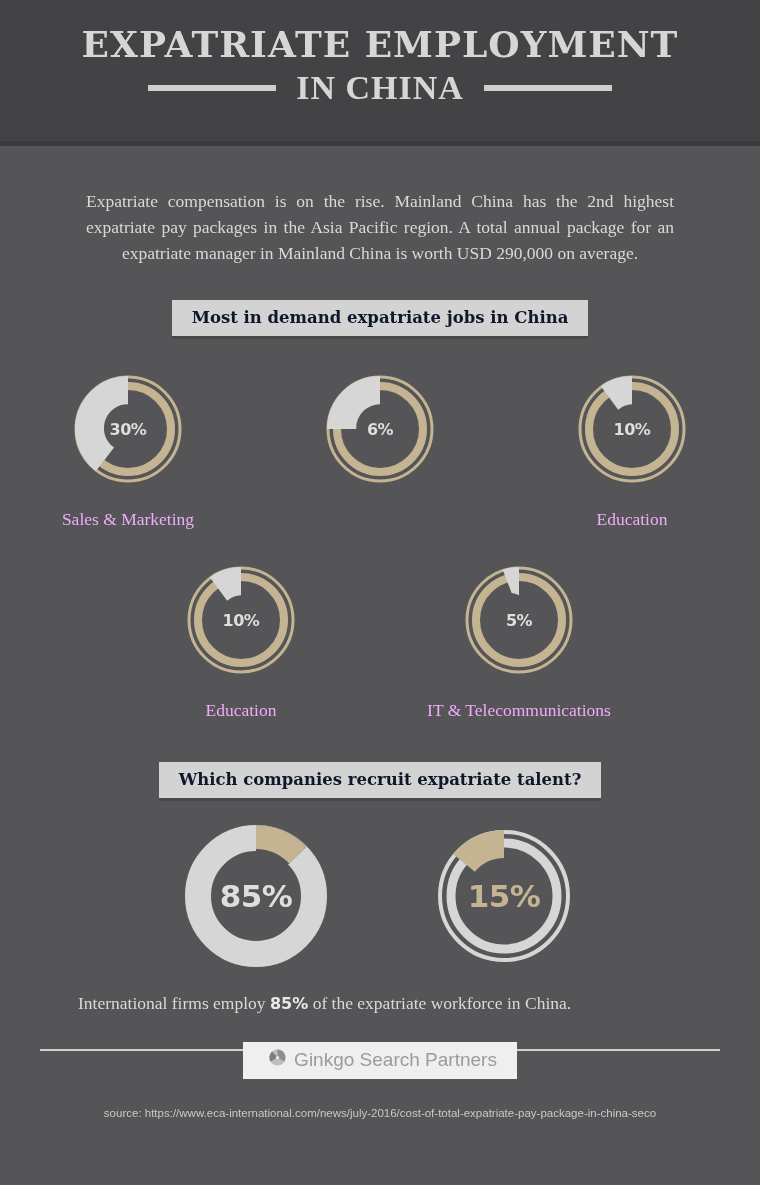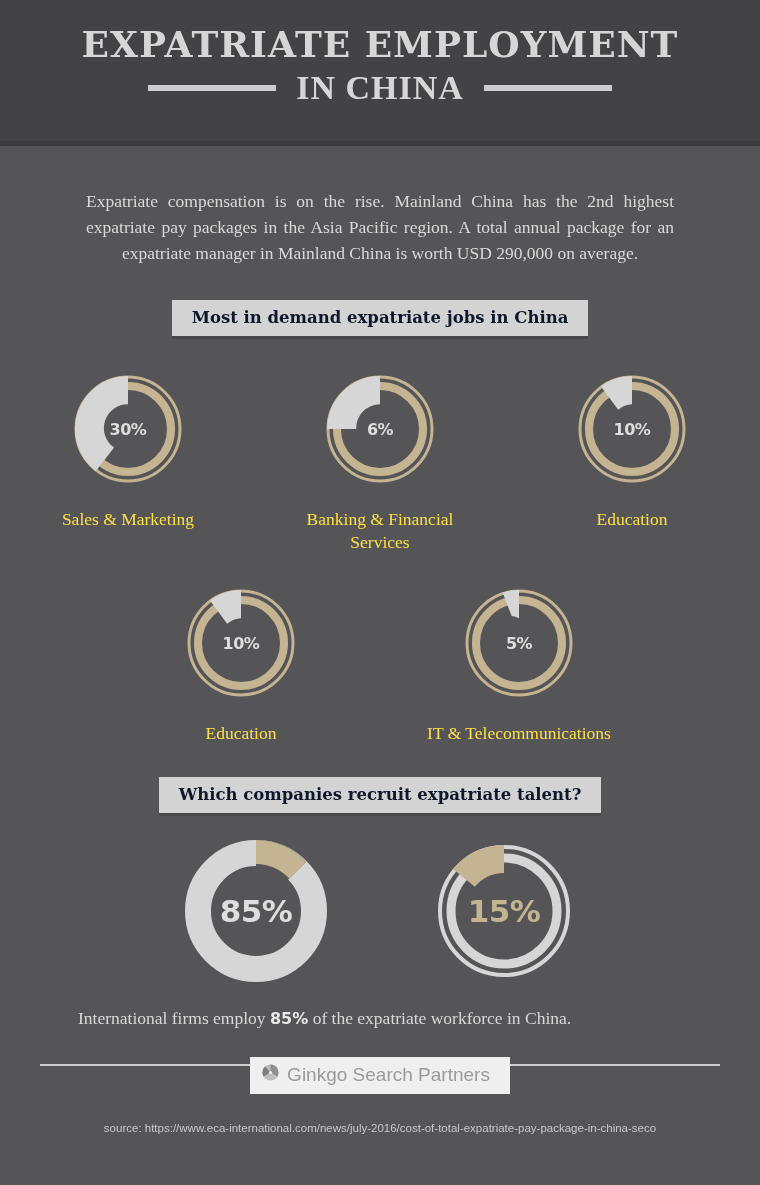--- a/index.html
+++ b/index.html
@@ -79,21 +79,21 @@
     background: #d3d3d3;
     color: #0f172a;
     font-family: "DejaVu Serif", "Liberation Serif", serif;
     font-weight: bold;
     font-size: 16.5px;
     padding: 8px 20px 9px 20px;
     box-shadow: 0 3px 0 rgba(0,0,0,0.13);
     white-space: nowrap;
   }
   #banner-jobs-wrap { margin-top: 34px; }
-  #banner-companies-wrap { margin-top: 32px; }
+  #banner-companies-wrap { margin-top: 40px; }
 
   
   .donut-row {
     display: flex;
     justify-content: center;
     align-items: flex-start;
   }
   #donut-row-1 { margin-top: 28px; gap: 42px; }
   #donut-row-2 { margin-top: 24px; gap: 68px; }
   #donut-row-3 { margin-top: 18px; gap: 30px; }
@@ -127,21 +127,21 @@
     color: #dedede;
     letter-spacing: -0.5px;
   }
   .donut-value.big { font-size: 31px; }
   .donut-value.tan { color: #c4b492; }
 
   .donut-label {
     margin-top: 14px;
     font-size: 17.5px;
     line-height: 23px;
-    color: #fde047;
+    color: #f0abfc;
   }
 
   
   .bottom-text {
     width: 604px;
     margin: 10px auto 0 auto;
     font-size: 17.5px;
     line-height: 34px;
     color: #d9d9d9;
   }
@@ -170,21 +170,21 @@
   .footer-logo-wrap {
     display: flex;
     justify-content: center;
     margin-top: -9px;
   }
   .footer-logo {
     background: #efefef;
     display: flex;
     align-items: center;
     gap: 8px;
-    padding: 7px 20px 8px 12px;
+    padding: 7px 20px 8px 26px;
     color: #9b9b9b;
     font-family: "Liberation Sans", "DejaVu Sans", sans-serif;
     font-size: 19px;
     white-space: nowrap;
   }
   .globe-icon { display: block; }
   .source {
     text-align: center;
     margin-top: 28px;
     font-family: "Liberation Sans", "DejaVu Sans", sans-serif;
@@ -229,21 +229,20 @@
   <div class="donut-cell">
     <div class="donut">
       <svg width="130" height="130" viewBox="0 0 130 130" aria-hidden="true">
         <circle cx="65" cy="65" r="43" fill="none" stroke="#c4b492" stroke-width="8"></circle>
         <circle cx="65" cy="65" r="52" fill="none" stroke="#c4b492" stroke-width="3"></circle>
         <path d="M 65 65 L 65 13 A 52 52 0 0 0 13 65 Z" fill="#555456"></path>
         <path d="M 65 12 A 53 53 0 0 0 12 65 L 41.2 65 A 23.8 23.8 0 0 1 65 40.3 Z" fill="#d6d6d6"></path>
       </svg>
       <div class="donut-value">6%</div>
     </div>
-    <div class="donut-label">Banking &amp; Financial Services</div>
   </div>
 
   <div class="donut-cell">
     <div class="donut">
       <svg width="130" height="130" viewBox="0 0 130 130" aria-hidden="true">
         <circle cx="65" cy="65" r="43" fill="none" stroke="#c4b492" stroke-width="8"></circle>
         <circle cx="65" cy="65" r="52" fill="none" stroke="#c4b492" stroke-width="3"></circle>
         <path d="M 65 12 A 53 53 0 0 0 33.84 22.14 L 51.17 45.82 A 23.8 23.8 0 0 1 65 40.3 Z" fill="#d6d6d6"></path>
       </svg>
       <div class="donut-value">10%</div>

